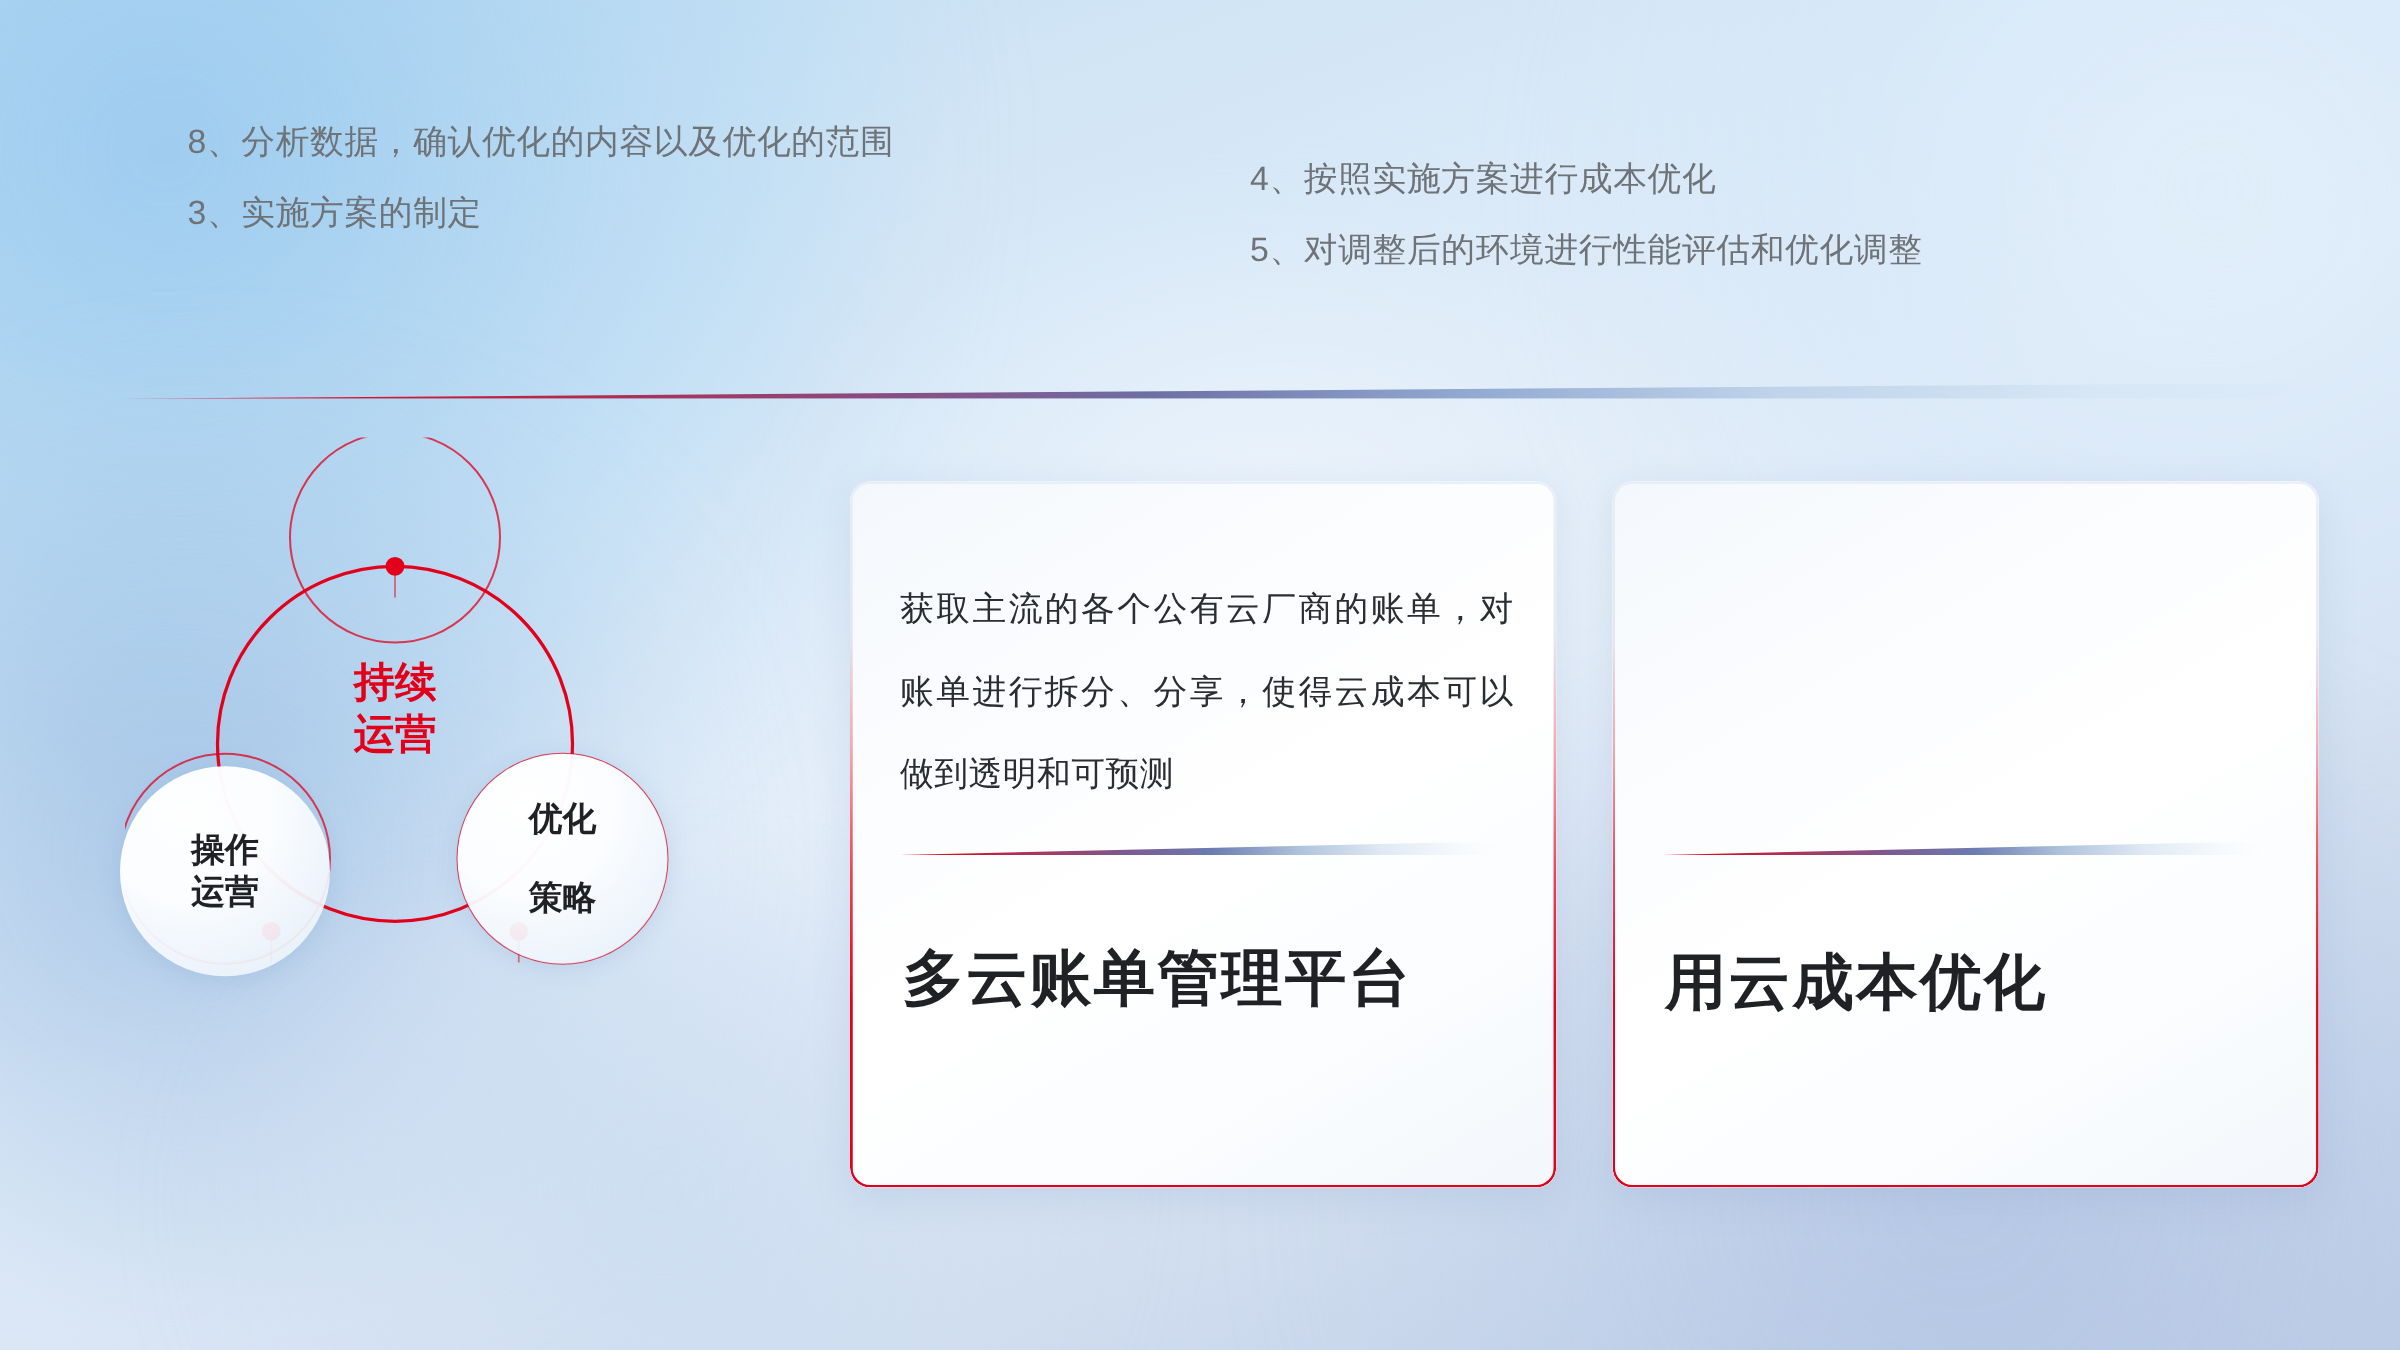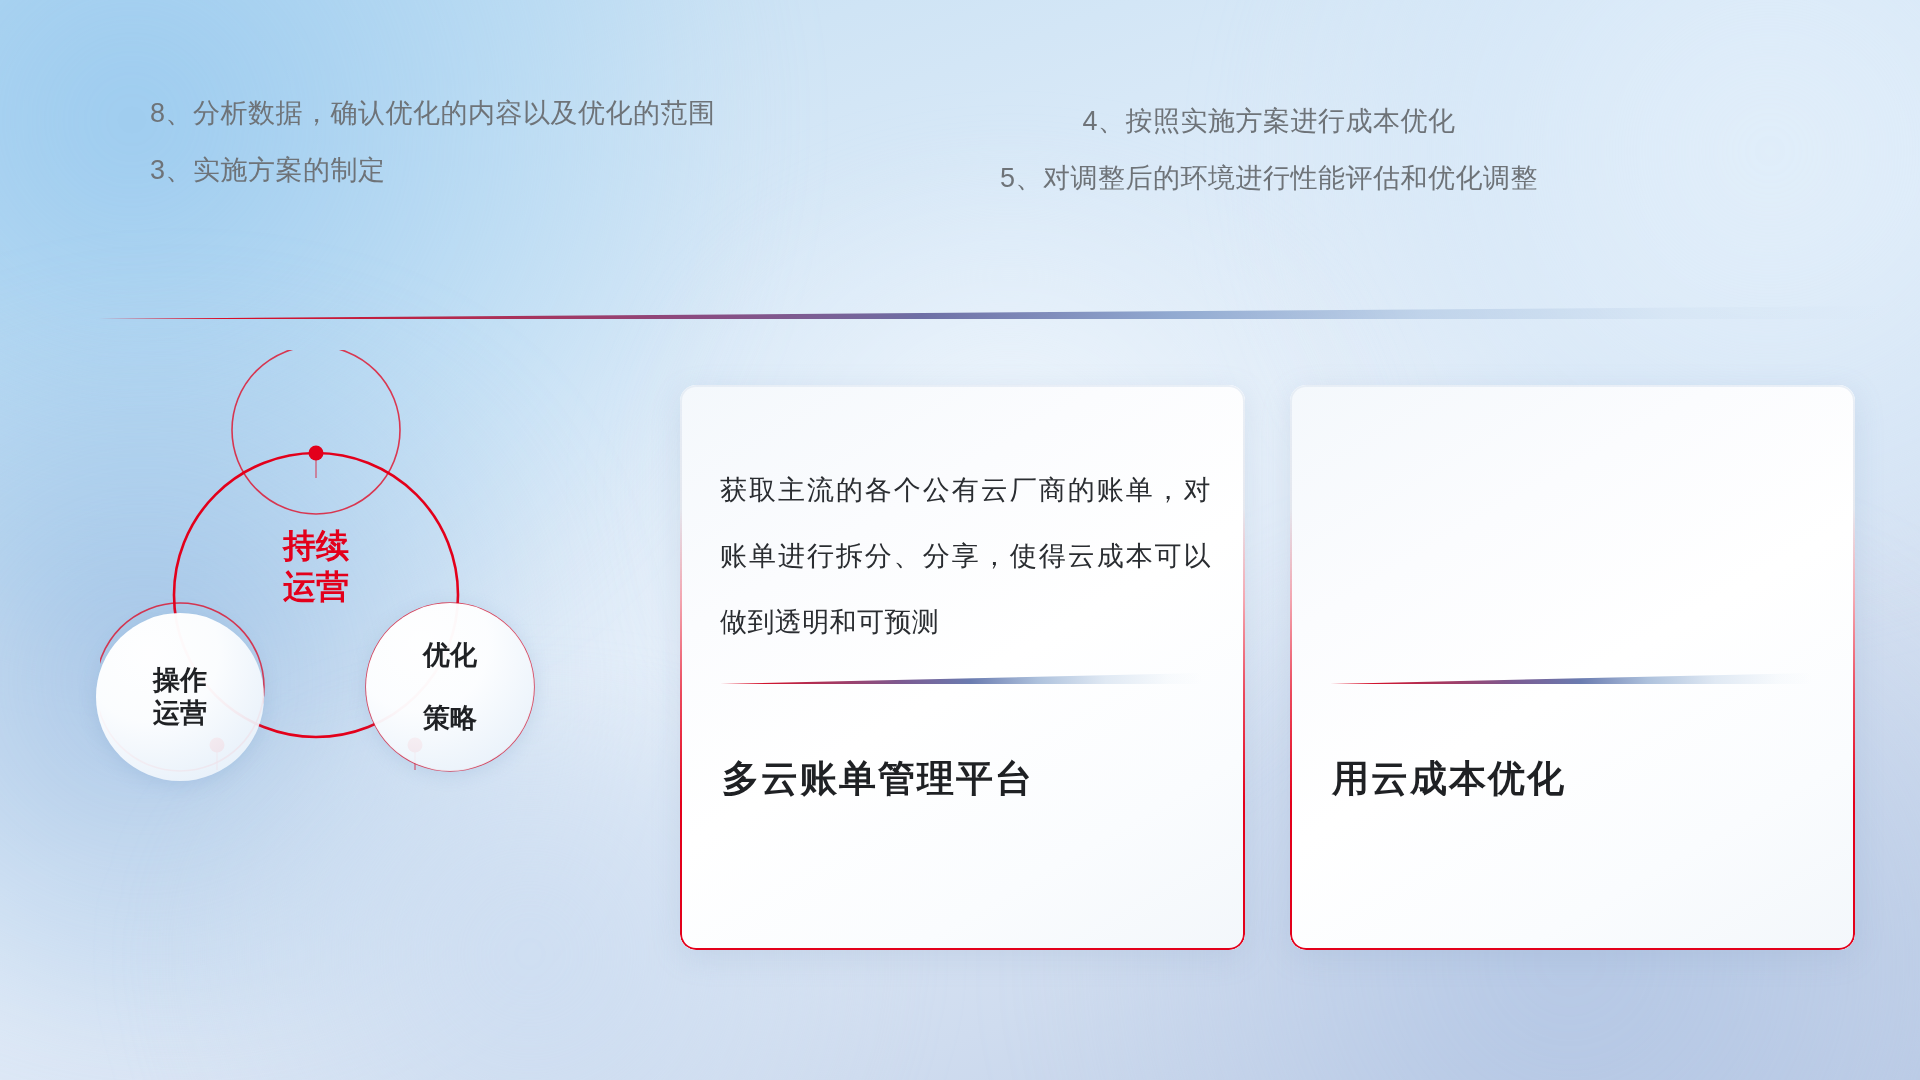--- a/index.html
+++ b/index.html
@@ -58,21 +58,21 @@
     position: absolute;
     font-size: 27px;
     color: #6e7378;
     letter-spacing: 0.5px;
     line-height: 1;
   }
   .steps .step { white-space: nowrap; margin-bottom: 30px; }
   .steps .step:last-child { margin-bottom: 0; }
 
   #steps-left  { left: 150px; top: 100px; }
-  #steps-right { left: 1000px; top: 108px; text-align: center; }
+  #steps-right { left: 1000px; top: 130px; }
 
   
   #top-divider {
     position: absolute;
     left: 98px;
     top: 306px;
     width: 1790px;
     height: 13px;
     clip-path: polygon(0% 100%, 100% 0%, 100% 100%);
     background: linear-gradient(to right,
@@ -157,21 +157,21 @@
                 rgba(227,0,27,0.34) 62%,
                 rgba(210,214,226,0.55) 78%,
                 rgba(226,234,244,0.75) 100%);
     -webkit-mask: linear-gradient(#000 0 0) content-box, linear-gradient(#000 0 0);
     -webkit-mask-composite: xor;
             mask: linear-gradient(#000 0 0) content-box, linear-gradient(#000 0 0);
             mask-composite: exclude;
     pointer-events: none;
   }
 
-  #card-1 { left: 680px; }
+  #card-1 { left: 680px; font-family: Liberation Mono, monospace; }
   #card-2 { left: 1290px; }
 
   .card-body {
     position: absolute;
     left: 40px;
     right: 34px;
     top: 72px;
     font-size: 27px;
     color: #2a2d31;
     line-height: 2.45;
@@ -197,21 +197,21 @@
                 rgba(180,202,227,0.4) 80%,
                 rgba(215,230,243,0.15) 93%,
                 rgba(230,240,250,0) 100%);
   }
 
   .card-title {
     position: absolute;
     left: 42px;
     right: 34px;
     top: 372px;
-    font-size: 37px;
+    font-size: 49px;
     font-weight: bold;
     color: #1f2124;
     letter-spacing: 2px;
     line-height: 1.2;
   }
 </style>
 </head>
 <body>
 
 <div id="slide">

